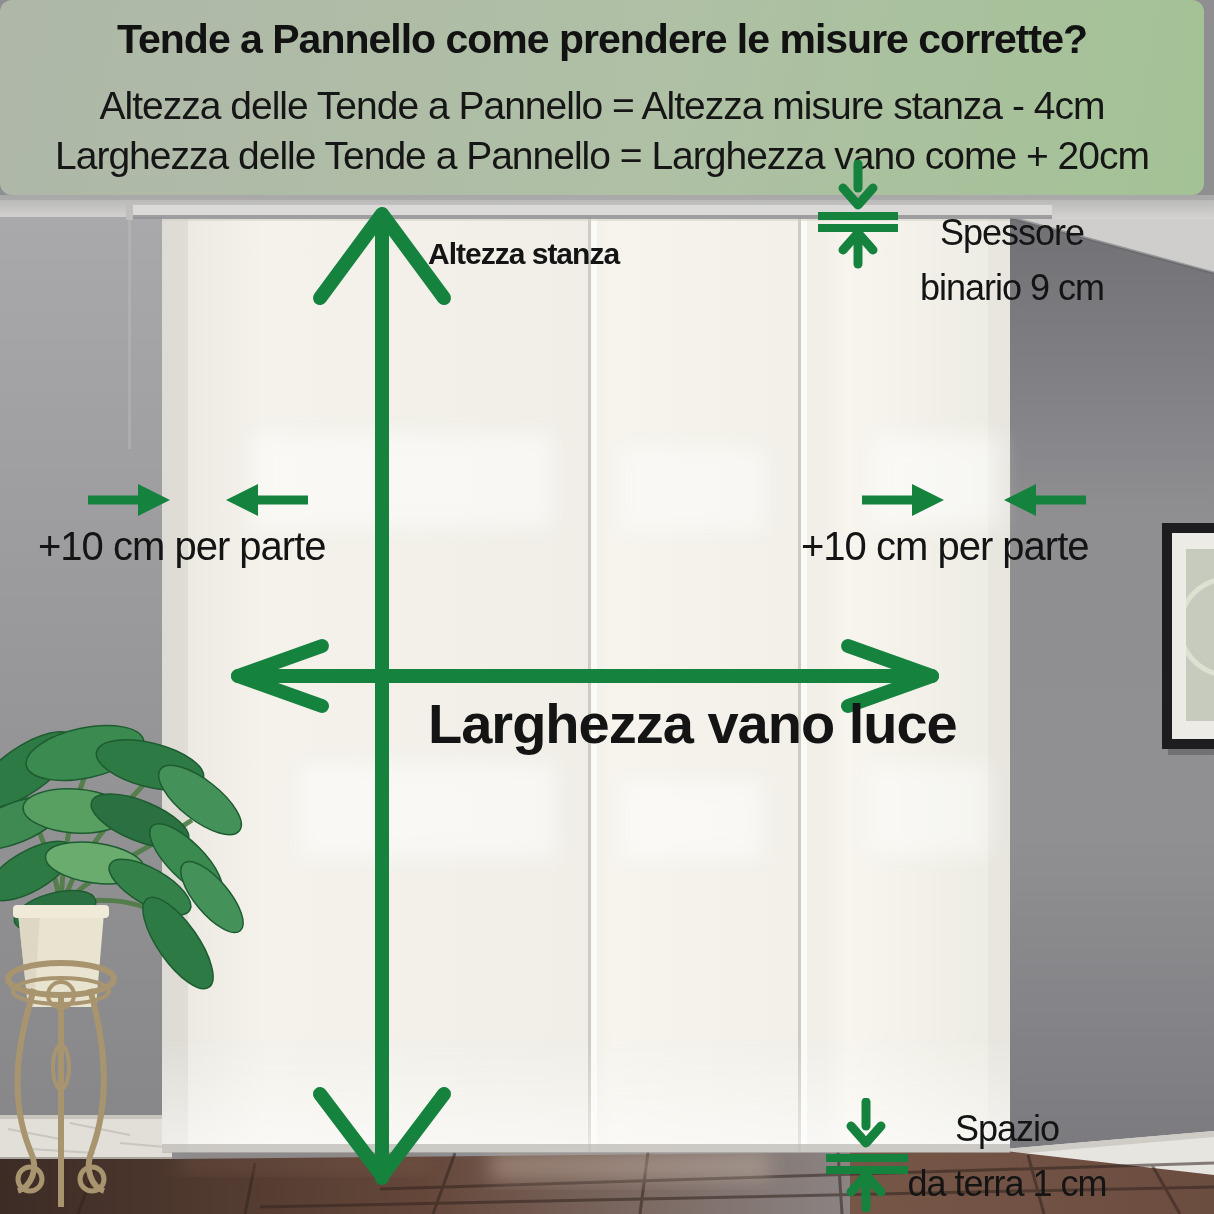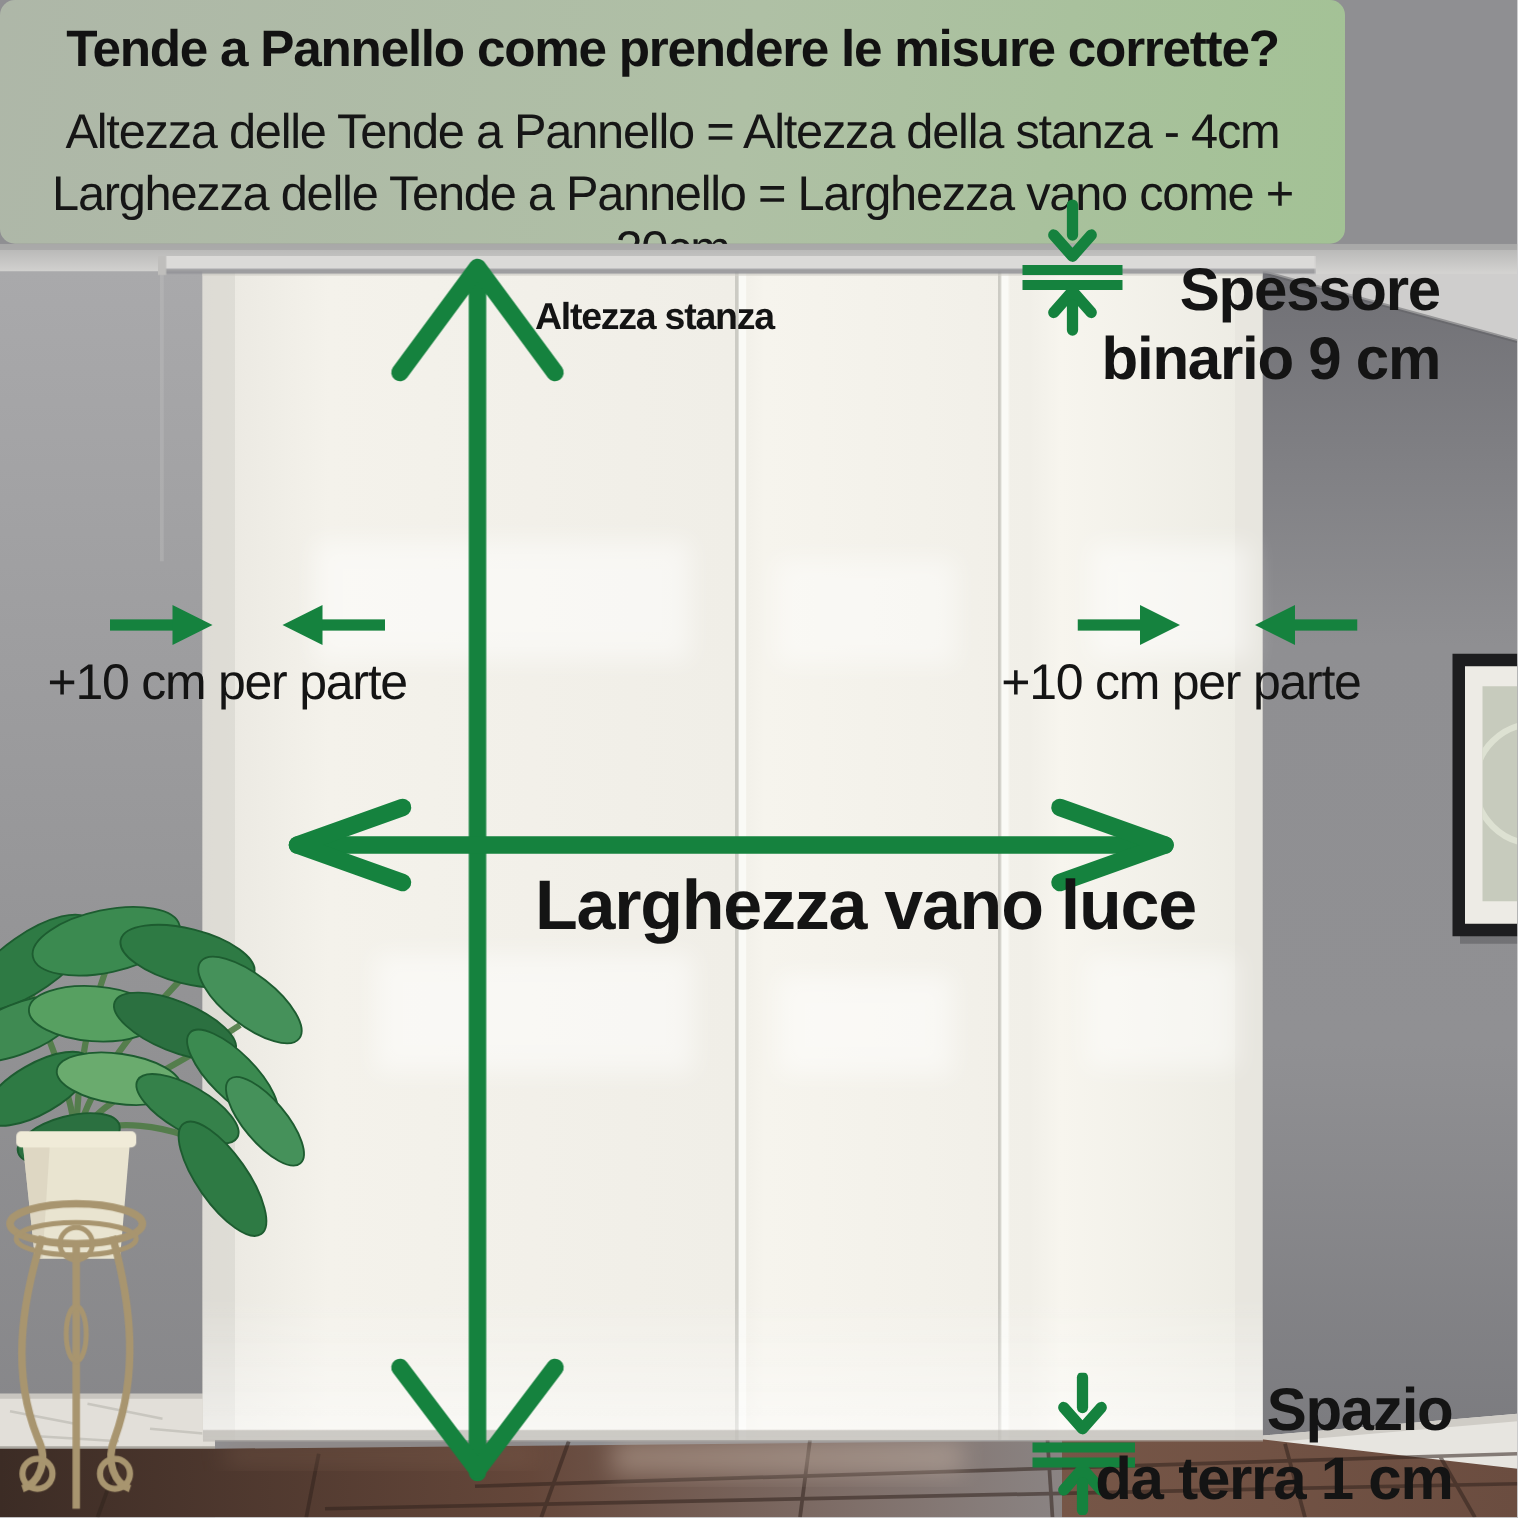--- a/index.html
+++ b/index.html
@@ -1,49 +1,49 @@
 <!DOCTYPE html>
 <html><head>
 <meta charset="utf-8">
 <style>
   html,body{margin:0;padding:0;background:#ffffff;}
   .stage{position:relative;width:1214px;height:1214px;overflow:hidden;
          font-family:"Liberation Sans",sans-serif;color:#141414;background:#8f8f92;}
 
   
-  .banner{position:absolute;left:0;top:0;width:1076px;height:195px;
+  .banner{position:absolute;left:0;top:0;width:1204px;height:195px;
           background:linear-gradient(100deg,#aeb7a8 0%,#afc0a5 55%,#a3c295 100%);border-radius:12px;}
   .banner-title{position:absolute;top:17px;left:0;width:100%;text-align:center;
           font-size:41px;line-height:44px;font-weight:700;letter-spacing:-1px;color:#121212;}
   .banner-line{position:absolute;left:0;width:100%;text-align:center;
           font-size:39px;line-height:44px;font-weight:400;letter-spacing:-1px;color:#161616;}
   .banner-line.l1{top:84px;}
   .banner-line.l2{top:134px;}
 
   
   .photo{position:absolute;left:0;top:195px;width:1214px;height:1019px;}
   .photo svg{display:block;}
   .lbl{position:absolute;color:#141414;white-space:nowrap;}
   .lbl-altezza{left:428px;top:237px;font-size:30px;font-weight:700;letter-spacing:-1px;}
   .lbl-larghezza{left:428px;top:691px;font-size:56px;font-weight:700;letter-spacing:-1px;}
   .lbl-plus-left{left:38px;top:524px;font-size:40px;letter-spacing:-1px;}
   .lbl-plus-right{left:801px;top:524px;font-size:40px;letter-spacing:-1px;}
-  .lbl-2line{text-align:right;line-height:55px;font-size:48px;letter-spacing:-1px;white-space:nowrap;font-weight:bold;}
+  .lbl-2line{text-align:center;line-height:55px;font-size:36px;letter-spacing:-1px;white-space:nowrap;}
   .lbl-spessore{left:872px;top:205px;width:280px;}
   .lbl-spazio{left:852px;top:1101px;width:310px;}
   .arrow-svg{position:absolute;pointer-events:none;}
 </style>
 </head>
 <body>
 
 <div class="stage">
 
   <header class="banner">
     <div class="banner-title">Tende a Pannello come prendere le misure corrette?</div>
-    <div class="banner-line l1">Altezza delle Tende a Pannello = Altezza della stanza - 4cm</div>
+    <div class="banner-line l1">Altezza delle Tende a Pannello = Altezza misure stanza - 4cm</div>
     <div class="banner-line l2">Larghezza delle Tende a Pannello = Larghezza vano come + 20cm</div>
   </header>
 
   <div class="photo">
     <svg width="1214" height="1019" viewBox="0 0 1214 1019">
       <defs>
         <linearGradient id="gWallL" x1="0" y1="0" x2="0" y2="1">
           <stop offset="0" stop-color="#a9a9ab"></stop>
             <stop offset="0.55" stop-color="#949496"></stop>
             <stop offset="1" stop-color="#848487"></stop>

